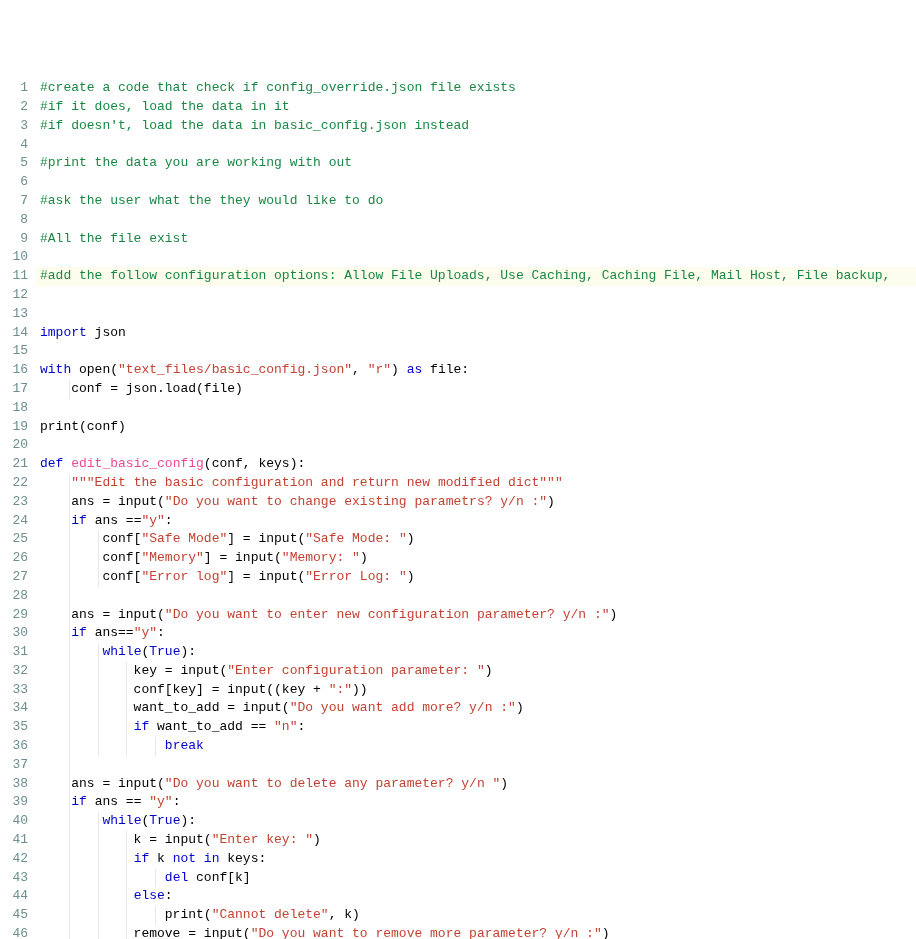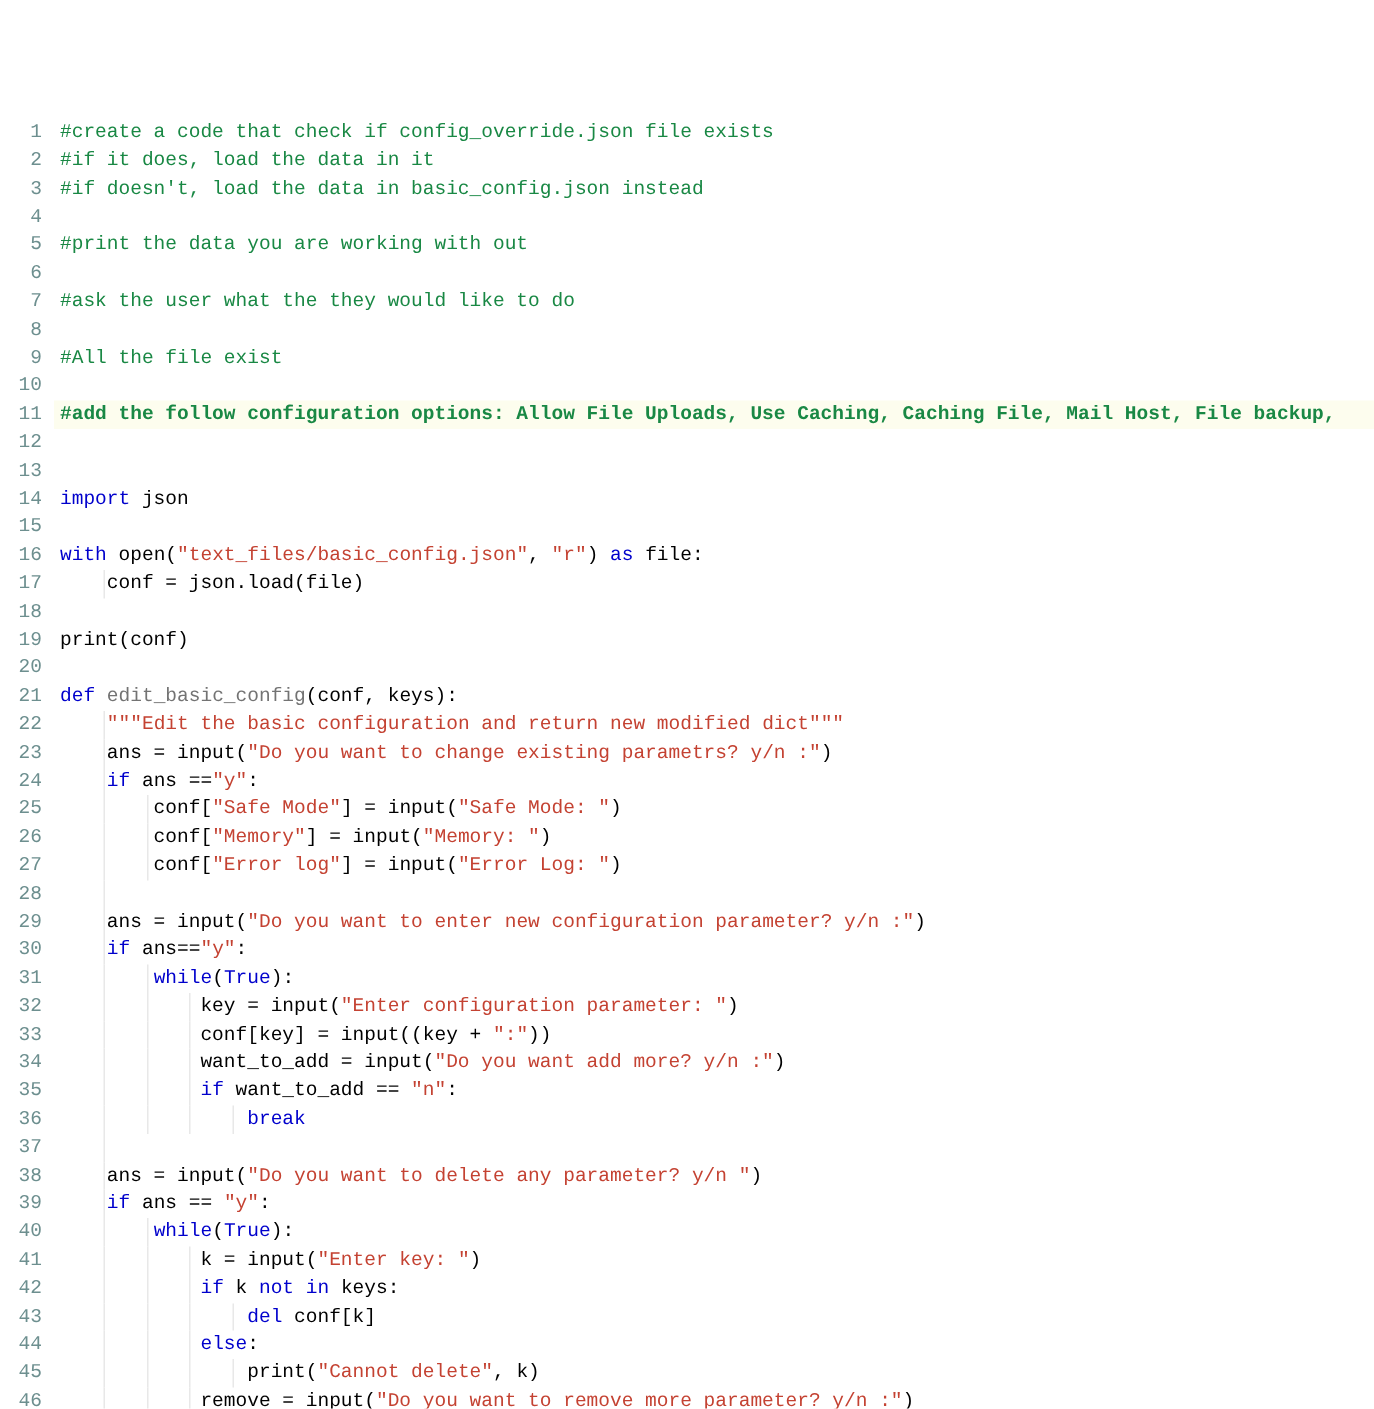--- a/index.html
+++ b/index.html
@@ -36,34 +36,33 @@
     padding-top: 4px;
   }
   .line {
     height: 18.8px;
     position: relative;
   }
   .line.hl {
     background: #fdfdee;
     margin-left: -4px;
     padding-left: 4px;
-    font-weight: bold;
   }
   .indent-guide {
     border-left: 1px solid #e8e8e8;
     display: inline-block;
     width: 0;
     height: 18.8px;
     vertical-align: top;
     position: absolute;
   }
   .comment { color: #198844; }
   .keyword { color: #0000cc; }
   .string  { color: #c44232; }
-  .funcdef { color: #737373; }
+  .funcdef { color: #ec4899; }
 </style>
 </head>
 <body>
 
 
 
 <div class="editor">
   <div class="gutter"><div>1</div><div>2</div><div>3</div><div>4</div><div>5</div><div>6</div><div>7</div><div>8</div><div>9</div><div>10</div><div>11</div><div>12</div><div>13</div><div>14</div><div>15</div><div>16</div><div>17</div><div>18</div><div>19</div><div>20</div><div>21</div><div>22</div><div>23</div><div>24</div><div>25</div><div>26</div><div>27</div><div>28</div><div>29</div><div>30</div><div>31</div><div>32</div><div>33</div><div>34</div><div>35</div><div>36</div><div>37</div><div>38</div><div>39</div><div>40</div><div>41</div><div>42</div><div>43</div><div>44</div><div>45</div><div>46</div></div>
   <div class="code"><div class="line"><span><span class="comment">#create a code that check if config_override.json file exists</span></span></div><div class="line"><span><span class="comment">#if it does, load the data in it</span></span></div><div class="line"><span><span class="comment">#if doesn't, load the data in basic_config.json instead</span></span></div><div class="line"><span></span></div><div class="line"><span><span class="comment">#print the data you are working with out</span></span></div><div class="line"><span></span></div><div class="line"><span><span class="comment">#ask the user what the they would like to do</span></span></div><div class="line"><span></span></div><div class="line"><span><span class="comment">#All the file exist</span></span></div><div class="line"><span></span></div><div class="line hl"><span><span class="comment">#add the follow configuration options: Allow File Uploads, Use Caching, Caching File, Mail Host, File backup,</span></span></div><div class="line"><span></span></div><div class="line"><span></span></div><div class="line"><span><span class="keyword">import</span><span> json</span></span></div><div class="line"><span></span></div><div class="line"><span><span class="keyword">with</span><span> open(</span><span class="string">"text_files/basic_config.json"</span><span>, </span><span class="string">"r"</span><span>) </span><span class="keyword">as</span><span> file:</span></span></div><div class="line"><span class="indent-guide" style="left: 28.8px;"></span><span><span>    conf = json.load(file)</span></span></div><div class="line"><span></span></div><div class="line"><span><span>print(conf)</span></span></div><div class="line"><span></span></div><div class="line"><span><span class="keyword">def</span><span> </span><span class="funcdef">edit_basic_config</span><span>(conf, keys):</span></span></div><div class="line"><span class="indent-guide" style="left: 28.8px;"></span><span><span>    </span><span class="string">"""Edit the basic configuration and return new modified dict"""</span></span></div><div class="line"><span class="indent-guide" style="left: 28.8px;"></span><span><span>    ans = input(</span><span class="string">"Do you want to change existing parametrs? y/n :"</span><span>)</span></span></div><div class="line"><span class="indent-guide" style="left: 28.8px;"></span><span><span>    </span><span class="keyword">if</span><span> ans ==</span><span class="string">"y"</span><span>:</span></span></div><div class="line"><span class="indent-guide" style="left: 28.8px;"></span><span class="indent-guide" style="left: 57.6px;"></span><span><span>        conf[</span><span class="string">"Safe Mode"</span><span>] = input(</span><span class="string">"Safe Mode: "</span><span>)</span></span></div><div class="line"><span class="indent-guide" style="left: 28.8px;"></span><span class="indent-guide" style="left: 57.6px;"></span><span><span>        conf[</span><span class="string">"Memory"</span><span>] = input(</span><span class="string">"Memory: "</span><span>)</span></span></div><div class="line"><span class="indent-guide" style="left: 28.8px;"></span><span class="indent-guide" style="left: 57.6px;"></span><span><span>        conf[</span><span class="string">"Error log"</span><span>] = input(</span><span class="string">"Error Log: "</span><span>)</span></span></div><div class="line"><span class="indent-guide" style="left: 28.8px;"></span><span></span></div><div class="line"><span class="indent-guide" style="left: 28.8px;"></span><span><span>    ans = input(</span><span class="string">"Do you want to enter new configuration parameter? y/n :"</span><span>)</span></span></div><div class="line"><span class="indent-guide" style="left: 28.8px;"></span><span><span>    </span><span class="keyword">if</span><span> ans==</span><span class="string">"y"</span><span>:</span></span></div><div class="line"><span class="indent-guide" style="left: 28.8px;"></span><span class="indent-guide" style="left: 57.6px;"></span><span><span>        </span><span class="keyword">while</span><span>(</span><span class="keyword">True</span><span>):</span></span></div><div class="line"><span class="indent-guide" style="left: 28.8px;"></span><span class="indent-guide" style="left: 57.6px;"></span><span class="indent-guide" style="left: 86.4px;"></span><span><span>            key = input(</span><span class="string">"Enter configuration parameter: "</span><span>)</span></span></div><div class="line"><span class="indent-guide" style="left: 28.8px;"></span><span class="indent-guide" style="left: 57.6px;"></span><span class="indent-guide" style="left: 86.4px;"></span><span><span>            conf[key] = input((key + </span><span class="string">":"</span><span>))</span></span></div><div class="line"><span class="indent-guide" style="left: 28.8px;"></span><span class="indent-guide" style="left: 57.6px;"></span><span class="indent-guide" style="left: 86.4px;"></span><span><span>            want_to_add = input(</span><span class="string">"Do you want add more? y/n :"</span><span>)</span></span></div><div class="line"><span class="indent-guide" style="left: 28.8px;"></span><span class="indent-guide" style="left: 57.6px;"></span><span class="indent-guide" style="left: 86.4px;"></span><span><span>            </span><span class="keyword">if</span><span> want_to_add == </span><span class="string">"n"</span><span>:</span></span></div><div class="line"><span class="indent-guide" style="left: 28.8px;"></span><span class="indent-guide" style="left: 57.6px;"></span><span class="indent-guide" style="left: 86.4px;"></span><span class="indent-guide" style="left: 115.2px;"></span><span><span>                </span><span class="keyword">break</span></span></div><div class="line"><span class="indent-guide" style="left: 28.8px;"></span><span></span></div><div class="line"><span class="indent-guide" style="left: 28.8px;"></span><span><span>    ans = input(</span><span class="string">"Do you want to delete any parameter? y/n "</span><span>)</span></span></div><div class="line"><span class="indent-guide" style="left: 28.8px;"></span><span><span>    </span><span class="keyword">if</span><span> ans == </span><span class="string">"y"</span><span>:</span></span></div><div class="line"><span class="indent-guide" style="left: 28.8px;"></span><span class="indent-guide" style="left: 57.6px;"></span><span><span>        </span><span class="keyword">while</span><span>(</span><span class="keyword">True</span><span>):</span></span></div><div class="line"><span class="indent-guide" style="left: 28.8px;"></span><span class="indent-guide" style="left: 57.6px;"></span><span class="indent-guide" style="left: 86.4px;"></span><span><span>            k = input(</span><span class="string">"Enter key: "</span><span>)</span></span></div><div class="line"><span class="indent-guide" style="left: 28.8px;"></span><span class="indent-guide" style="left: 57.6px;"></span><span class="indent-guide" style="left: 86.4px;"></span><span><span>            </span><span class="keyword">if</span><span> k </span><span class="keyword">not</span><span> </span><span class="keyword">in</span><span> keys:</span></span></div><div class="line"><span class="indent-guide" style="left: 28.8px;"></span><span class="indent-guide" style="left: 57.6px;"></span><span class="indent-guide" style="left: 86.4px;"></span><span class="indent-guide" style="left: 115.2px;"></span><span><span>                </span><span class="keyword">del</span><span> conf[k]</span></span></div><div class="line"><span class="indent-guide" style="left: 28.8px;"></span><span class="indent-guide" style="left: 57.6px;"></span><span class="indent-guide" style="left: 86.4px;"></span><span><span>            </span><span class="keyword">else</span><span>:</span></span></div><div class="line"><span class="indent-guide" style="left: 28.8px;"></span><span class="indent-guide" style="left: 57.6px;"></span><span class="indent-guide" style="left: 86.4px;"></span><span class="indent-guide" style="left: 115.2px;"></span><span><span>                print(</span><span class="string">"Cannot delete"</span><span>, k)</span></span></div><div class="line"><span class="indent-guide" style="left: 28.8px;"></span><span class="indent-guide" style="left: 57.6px;"></span><span class="indent-guide" style="left: 86.4px;"></span><span><span>            remove = input(</span><span class="string">"Do you want to remove more parameter? y/n :"</span><span>)</span></span></div></div>
 </div>

